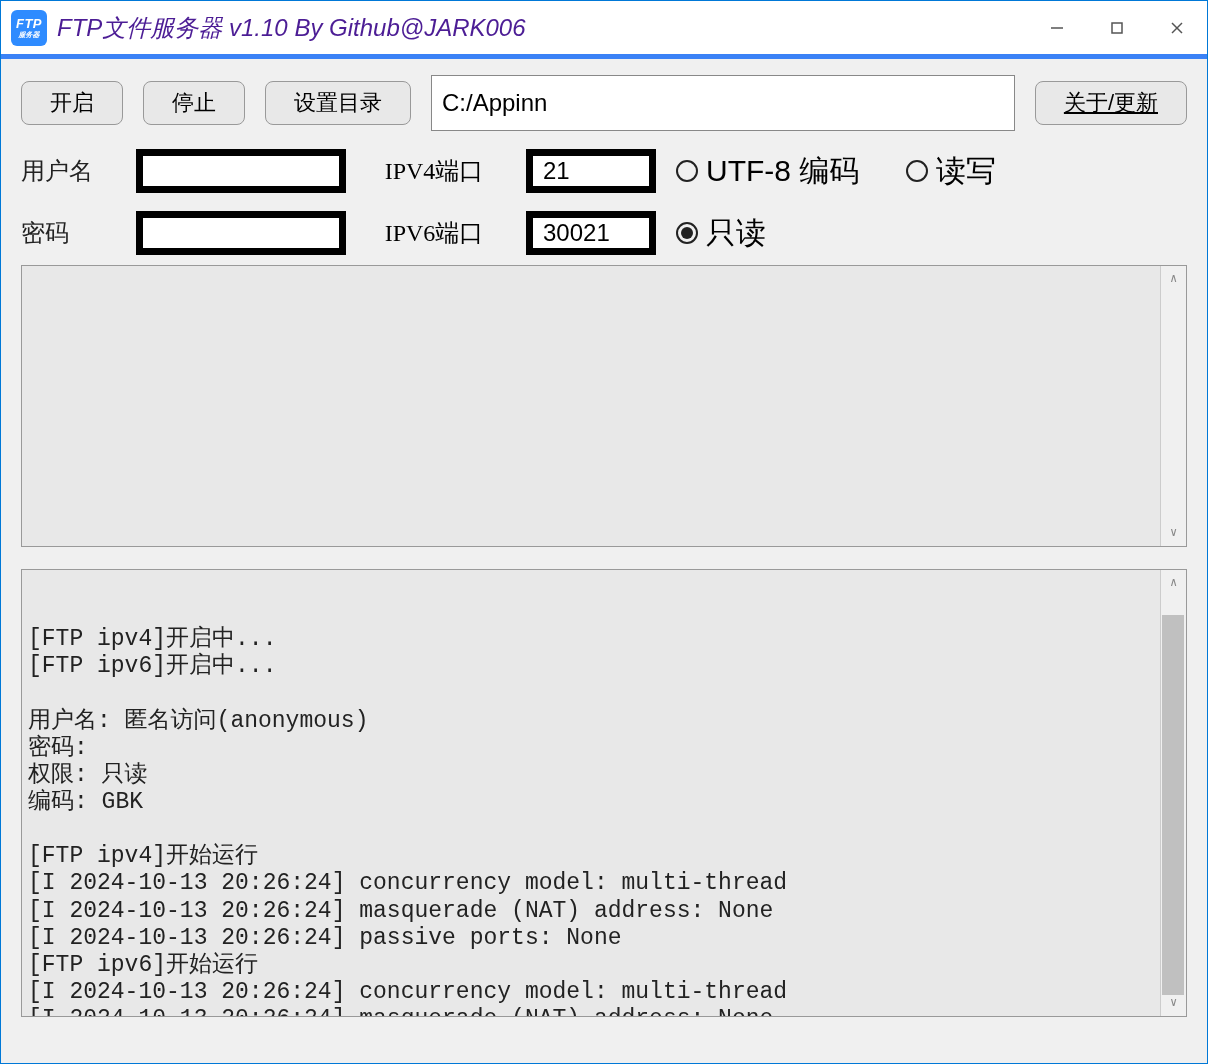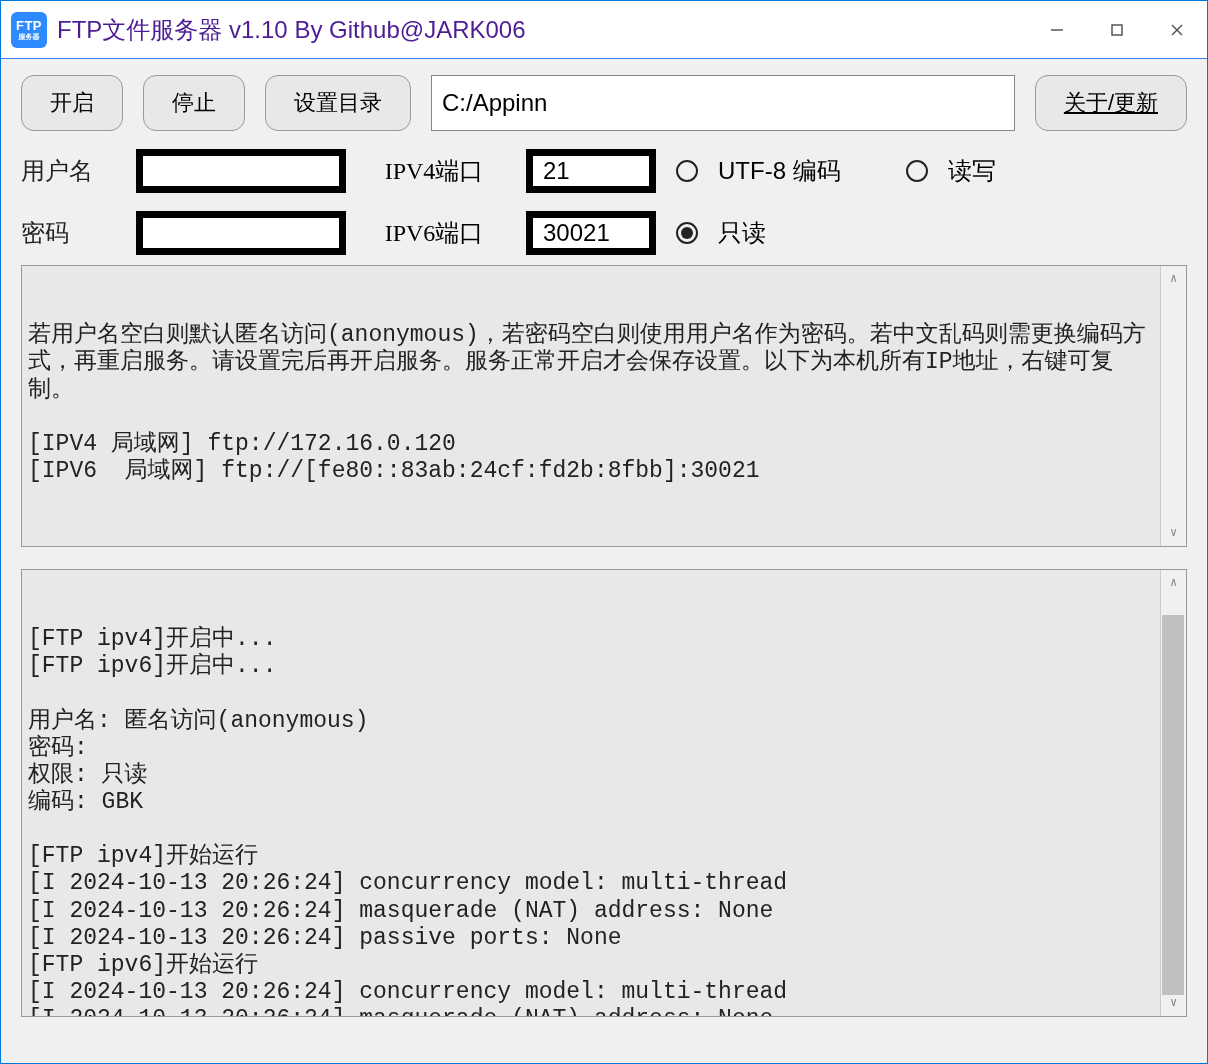--- a/index.html
+++ b/index.html
@@ -14,21 +14,22 @@
       height: 1064px;
       overflow: hidden;
       border: 1px solid #0078d7;
     }
     .titlebar {
       height: 58px;
       background: #ffffff;
       display: flex;
       align-items: center;
       padding-left: 10px;
-      border-bottom: 1px solid #3b82f6;
+      border-bottom: 5px solid #3b82f6;
+      font-style: italic;
     }
     .app-icon {
       width: 36px;
       height: 36px;
       background: #2e8bff;
       border-radius: 6px;
       display: flex;
       flex-direction: column;
       align-items: center;
       justify-content: center;
@@ -72,28 +73,28 @@
     .content {
       padding: 16px 20px 0 20px;
     }
     .toolbar {
       display: flex;
       align-items: center;
       gap: 20px;
       margin-bottom: 18px;
     }
     .btn {
-      height: 56px;
+      height: 44px;
       background: #e8e8e8;
       border: 1px solid #999;
       font-size: 22px;
       padding: 0 28px;
       cursor: pointer;
       font-family: inherit;
-      border-radius: 13px;
+      border-radius: 8px;
     }
     .path-input {
       flex: 1;
       height: 56px;
       border: 1px solid #888;
       font-size: 24px;
       padding: 0 10px;
       font-family: inherit;
     }
     .about-btn {
@@ -122,22 +123,22 @@
     }
     .port-label {
       font-size: 24px;
       text-align: center;
       padding-right: 4px;
       font-family: Liberation Serif, serif;
     }
     .radio-item {
       display: flex;
       align-items: center;
-      gap: 20px;
-      font-size: 24px;
+      gap: 8px;
+      font-size: 30px;
       cursor: pointer;
     }
     .radio-circle {
       width: 22px;
       height: 22px;
       border: 2px solid #222;
       border-radius: 50%;
       display: flex;
       align-items: center;
       justify-content: center;
@@ -260,24 +261,20 @@
     <div class="port-label">IPV6端口</div>
     <input class="form-input" type="text" value="30021" style="">
     <div class="radio-item">
       <span class="radio-circle checked"></span>
       <span>只读</span>
     </div>
   </div>
 
   <div class="log-area-wrapper">
     <div class="log-area log1">
-      <div class="log-content">若用户名空白则默认匿名访问(anonymous)，若密码空白则使用用户名作为密码。若中文乱码则需更换编码方式，再重启服务。请设置完后再开启服务。服务正常开启才会保存设置。以下为本机所有IP地址，右键可复制。
-
-[IPV4 局域网] ftp://172.16.0.120
-[IPV6  局域网] ftp://[fe80::83ab:24cf:fd2b:8fbb]:30021</div>
       <div class="scroll-indicator">
         <span class="scroll-arrow">∧</span>
         <span class="scroll-arrow">∨</span>
       </div>
     </div>
   </div>
 
   <div class="log-area-wrapper">
     <div class="log-area log2">
       <div class="log-content">[FTP ipv4]开启中...

